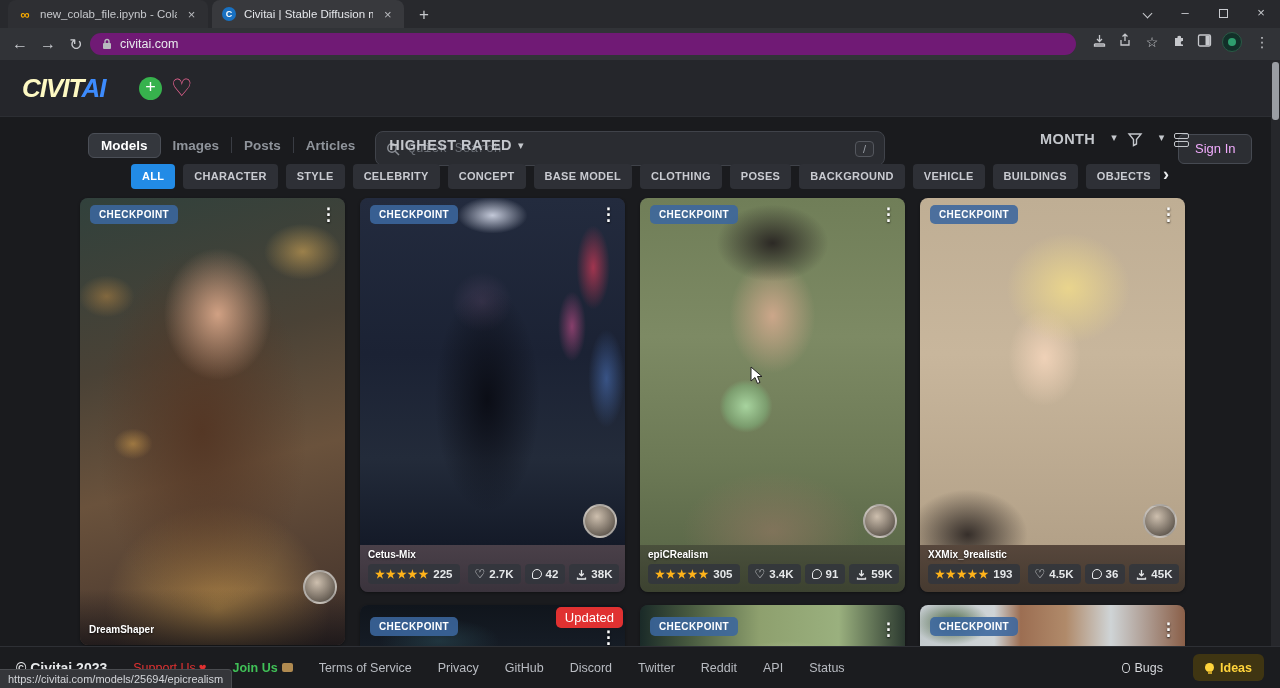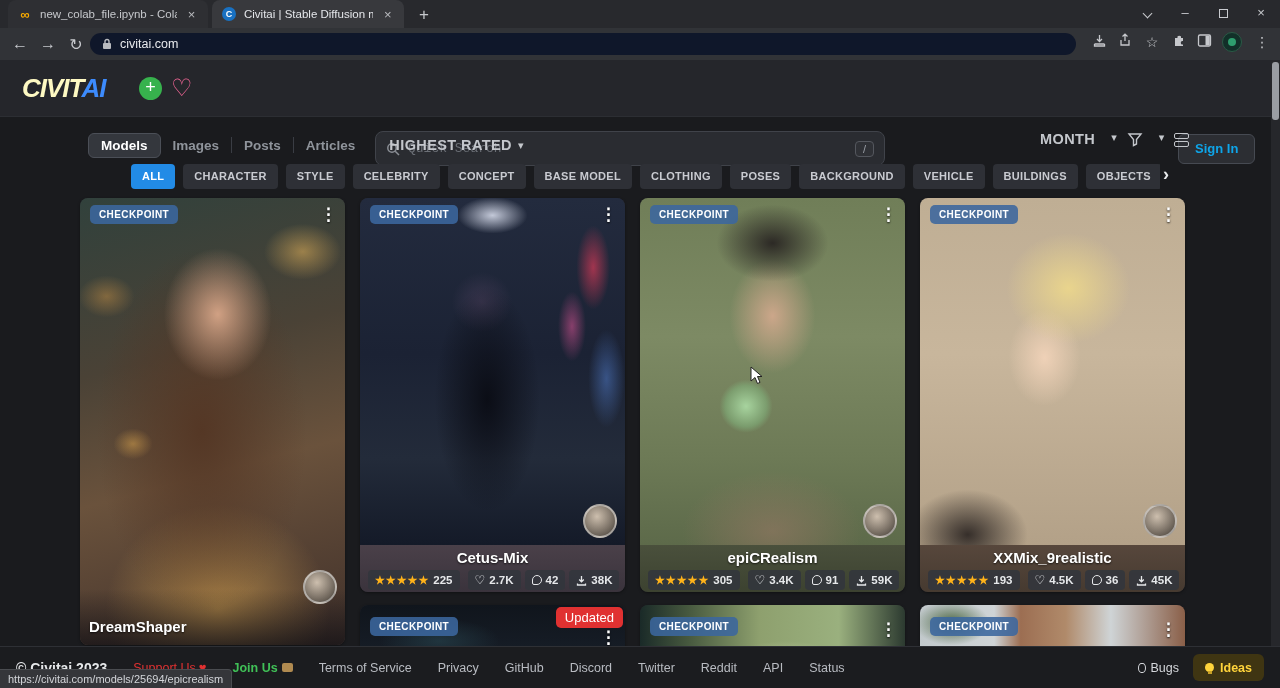--- a/index.html
+++ b/index.html
@@ -22,21 +22,21 @@
     font-size:17px; text-align:center; line-height:23px; }
   .winctl { position:absolute; top:0; height:28px; width:38px; color:#c9cbcf; text-align:center;
     line-height:26px; font-size:13px; }
   .winbox { display:inline-block; width:9px; height:9px; border:1px solid #c9cbcf; margin-top:9px; }
   .chev-css { display:inline-block; width:7px; height:7px; border-right:1.5px solid #c9cbcf;
     border-bottom:1.5px solid #c9cbcf; transform:rotate(45deg); margin-top:8px; }
 
   #toolbar { position:absolute; top:28px; left:0; width:1280px; height:32px; background:#313337;
     display:flex; align-items:center; }
   .navbtn { width:28px; text-align:center; color:#c6c8cc; font-size:16px; }
-  .omnibox { position:absolute; left:90px; top:5px; width:986px; height:22px; background:#0f172a;
+  .omnibox { position:absolute; left:90px; top:5px; width:986px; height:22px; background:#701a75;
     border-radius:12px; display:flex; align-items:center; padding:0 12px; gap:8px; }
   .omnitext { color:#e8eaed; font-size:12.5px; }
   .tb-icons { position:absolute; right:8px; top:4px; display:flex; align-items:center; gap:10px; }
   .tbi { color:#c6c8cc; font-size:14px; width:20px; text-align:center; }
   .tb-avatar { width:20px; height:20px; border-radius:50%; background:#123029; border:1px solid #2a5a46;
     display:inline-flex; align-items:center; justify-content:center; }
   .tb-avatar i { width:8px; height:8px; border-radius:50%; background:#2e9e6e; display:block; }
 
   
   #siteheader { position:absolute; top:60px; left:0; width:1280px; height:57px; background:#25262b;
@@ -48,21 +48,21 @@
     background:#37b24d; color:#fff; font-size:18px; line-height:21px; text-align:center; }
   .heartbtn { position:absolute; left:171px; top:14px; color:#f06595; font-size:24px; }
   .searchbar { position:absolute; left:375px; top:71px; width:510px; height:35px; background:#2a2c31;
     border:1px solid #40434a; border-radius:8px; display:flex; align-items:center; padding:0 10px; gap:8px; }
   .searchbar input { flex:1; background:transparent; border:none; outline:none; color:#c8cace;
     font-size:13px; font-family:Liberation Mono, monospace; }
   .searchbar input::placeholder { color:#6b6f76; }
   .slashkey { border:1px solid #54575e; border-radius:4px; color:#9a9ea6; font-size:11px;
     padding:1px 7px; background:#2f3136; }
   .signin { position:absolute; left:1178px; top:74px; height:30px; padding:0 16px; background:#2c2e33;
-    border:1px solid #464a52; border-radius:6px; color:#0ea5e9; font-size:13px; font-weight:bold;
+    border:1px solid #464a52; border-radius:6px; color:#f0abfc; font-size:13px; font-weight:normal;
     line-height:28px; }
 
   
   #scrollbar { position:absolute; right:0; top:60px; width:9px; height:628px; background:#26272b; }
   #scrollthumb { position:absolute; right:1px; top:2px; width:7px; height:58px; background:#9a9da3; border-radius:3px; }
   #scrolldown { position:absolute; right:1px; bottom:2px; width:0; height:0;
     border-left:4px solid transparent; border-right:4px solid transparent; border-top:6px solid #8a8d92; }
 
   
   .navrow { position:absolute; top:131px; left:88px; height:28px; display:flex; align-items:center; }
@@ -90,21 +90,21 @@
   .badge-ckpt { position:absolute; top:7px; left:10px; background:rgba(59,103,158,.88); color:#fff;
     font-size:10px; font-weight:bold; letter-spacing:.4px; padding:4px 9px; border-radius:5px; }
   .badge-upd { position:absolute; top:2px; right:2px; background:#e03131; color:#fff; font-size:13px;
     padding:3px 9px; border-radius:5px; }
   .kebab { position:absolute; top:6px; right:8px; color:#fff; font-size:17px; font-weight:bold;
     text-shadow:0 1px 2px rgba(0,0,0,.8); }
   .avatar { position:absolute; right:8px; width:34px; height:34px; border-radius:50%;
     border:2px solid rgba(255,255,255,.45);
     background:radial-gradient(circle at 40% 35%, #cdbfae, #6b6258 70%, #3a352f); }
   .card-footer { position:absolute; left:0; right:0; bottom:0; height:47px; padding:4px 8px 0; }
-  .card-title { color:#fff; font-size:15px; font-weight:bold; text-shadow:0 1px 2px rgba(0,0,0,.7);text-align:center; }
+  .card-title { color:#fff; font-size:10px; font-weight:bold; text-shadow:0 1px 2px rgba(0,0,0,.7); }
   .stats { display:flex; align-items:center; margin-top:4px; gap:4px; }
   .pill { display:inline-flex; align-items:center; gap:4px; background:rgba(50,53,60,.88);
     border-radius:4px; height:20px; padding:0 7px; color:#e6e8ea; font-size:11.5px; font-weight:bold; }
   .starstr { color:#ffb31a; font-size:11px; letter-spacing:1px; }
   .spacer { flex:1; }
   .hicon { font-size:12px; font-weight:normal; }
   .cicon { width:10px; height:10px; border:1.4px solid #e6e8ea; border-radius:50% 50% 50% 2px; display:inline-block; }
   .dl-svg { display:inline-block; }
   .title-overlay { position:absolute; left:0; right:0; bottom:0; height:56px;
     background:linear-gradient(180deg, transparent, rgba(20,18,22,.75)); }
@@ -149,21 +149,21 @@
 
   
   #footer { position:absolute; left:0; top:646px; width:1280px; height:42px; background:#1b1c1f;
     border-top:1px solid #2e3035; z-index:5; display:flex; align-items:center; padding:0 16px; gap:26px; }
   .copyright { color:#e6e8ea; font-size:14px; font-weight:bold; }
   .flink { color:#b9bcc2; font-size:12.5px; }
   .flink-red { color:#e03131; font-weight:normal; }
   .flink-green { color:#40c057; font-weight:bold; }
   .mini-heart { color:#e03131; font-size:13px; margin-left:3px; }
   .mini-box { display:inline-block; width:11px; height:9px; background:#b08a50; border-radius:2px; margin-left:4px; }
-  #footer-right { margin-left:auto; display:flex; gap:14px; }
+  #footer-right { margin-left:auto; display:flex; gap:30px; }
   .bugs { color:#d5d7db; font-size:12.5px; display:flex; align-items:center; gap:5px; }
   .bug-glyph { display:inline-block; width:8px; height:10px; border:1.4px solid #d5d7db; border-radius:50%/60%; }
   .ideas { background:#3f3512; border-radius:6px; height:27px; padding:0 12px; display:flex;
     align-items:center; gap:6px; color:#ffd43b; font-size:12.5px; font-weight:bold; }
   .bulb { display:inline-block; width:9px; height:9px; background:#ffd43b; border-radius:50%;
     position:relative; }
   .bulb::after { content:""; position:absolute; left:2.5px; top:8px; width:4px; height:3px; background:#c9a227; }
 
   #statusbar { position:absolute; left:0; bottom:0; height:19px; background:#35363a;
     border-top:1px solid #4a4c50; border-right:1px solid #4a4c50; border-radius:0 4px 0 0;

